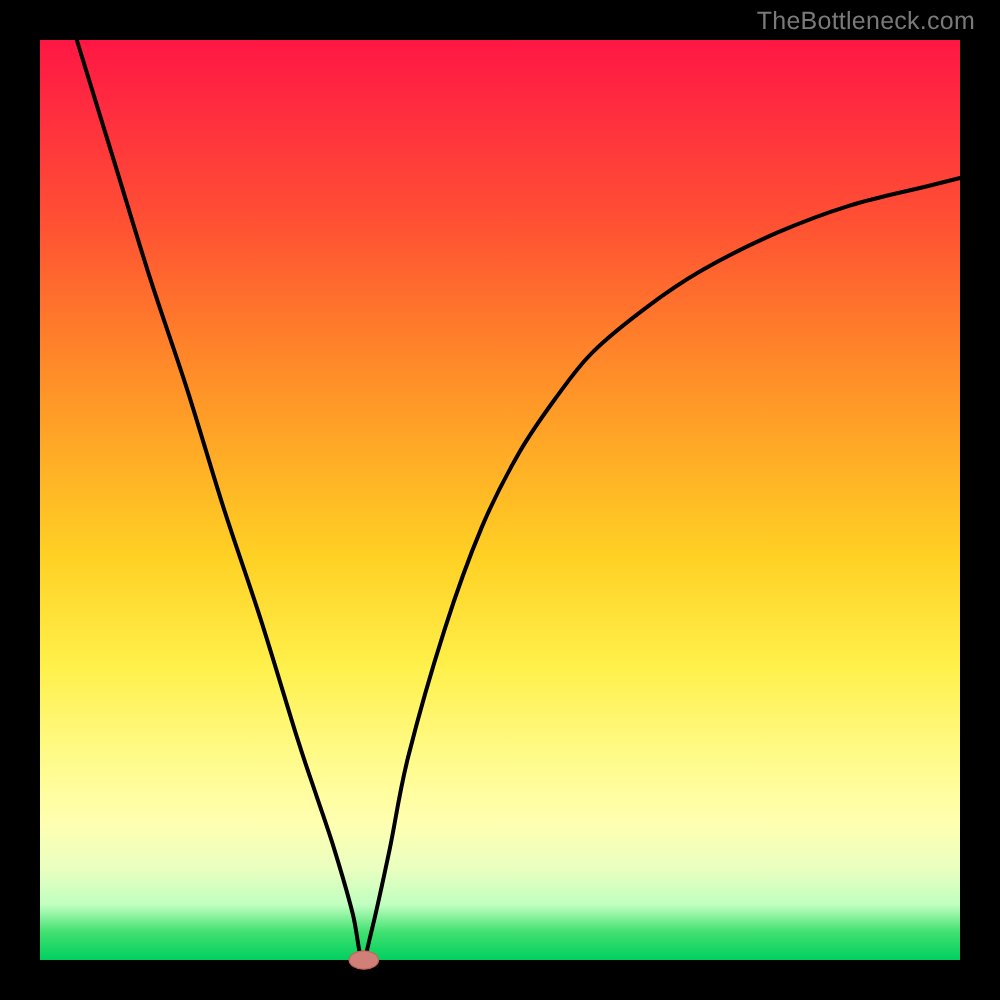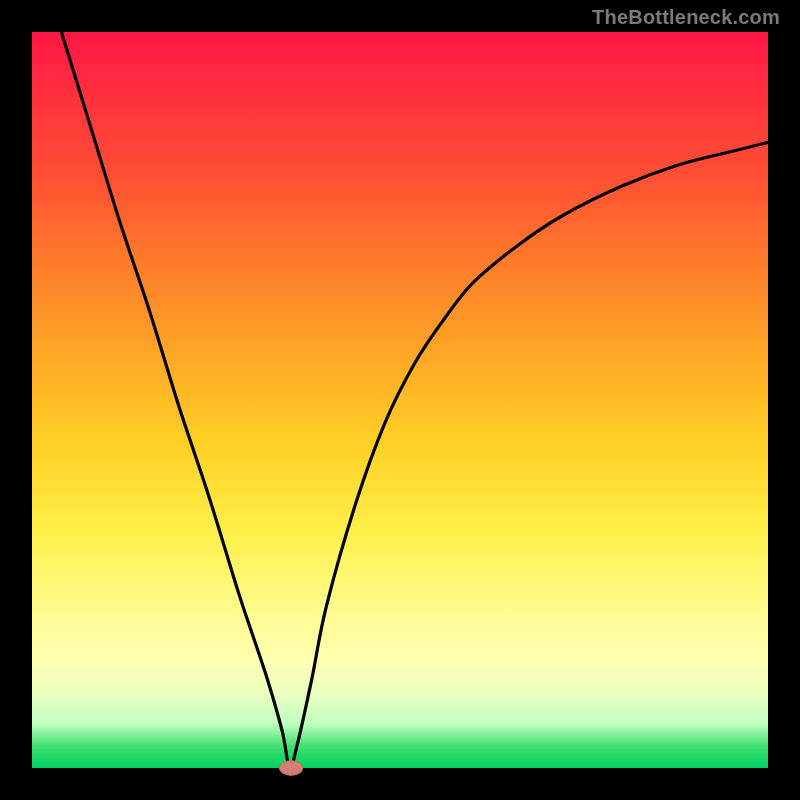--- a/index.html
+++ b/index.html
@@ -32,21 +32,21 @@
       #40e070 97%,
       #00d060 100%
     );
   }
   .watermark {
     position: absolute;
     top: 6px;
     right: 20px;
     color: #7a7a7a;
     font-size: 20px;
-    font-weight: 700;
+    font-weight: 400;
     letter-spacing: 0.2px;
   }
   .curve-svg {
     position: absolute;
     left: 0;
     top: 0;
     width: 736px;
     height: 736px;
     overflow: visible;
   }

